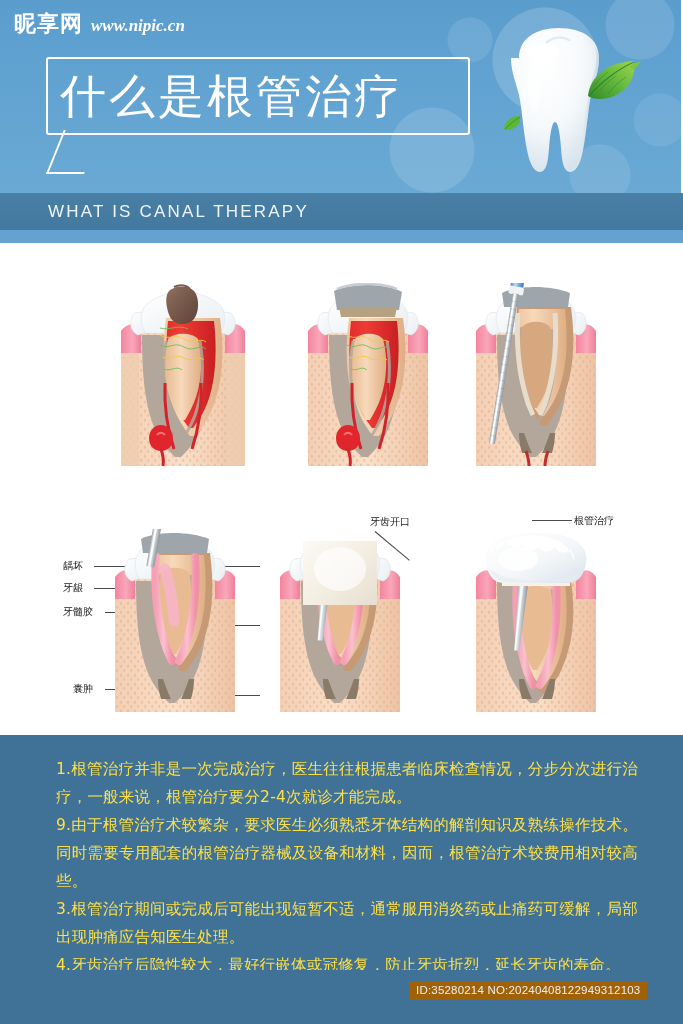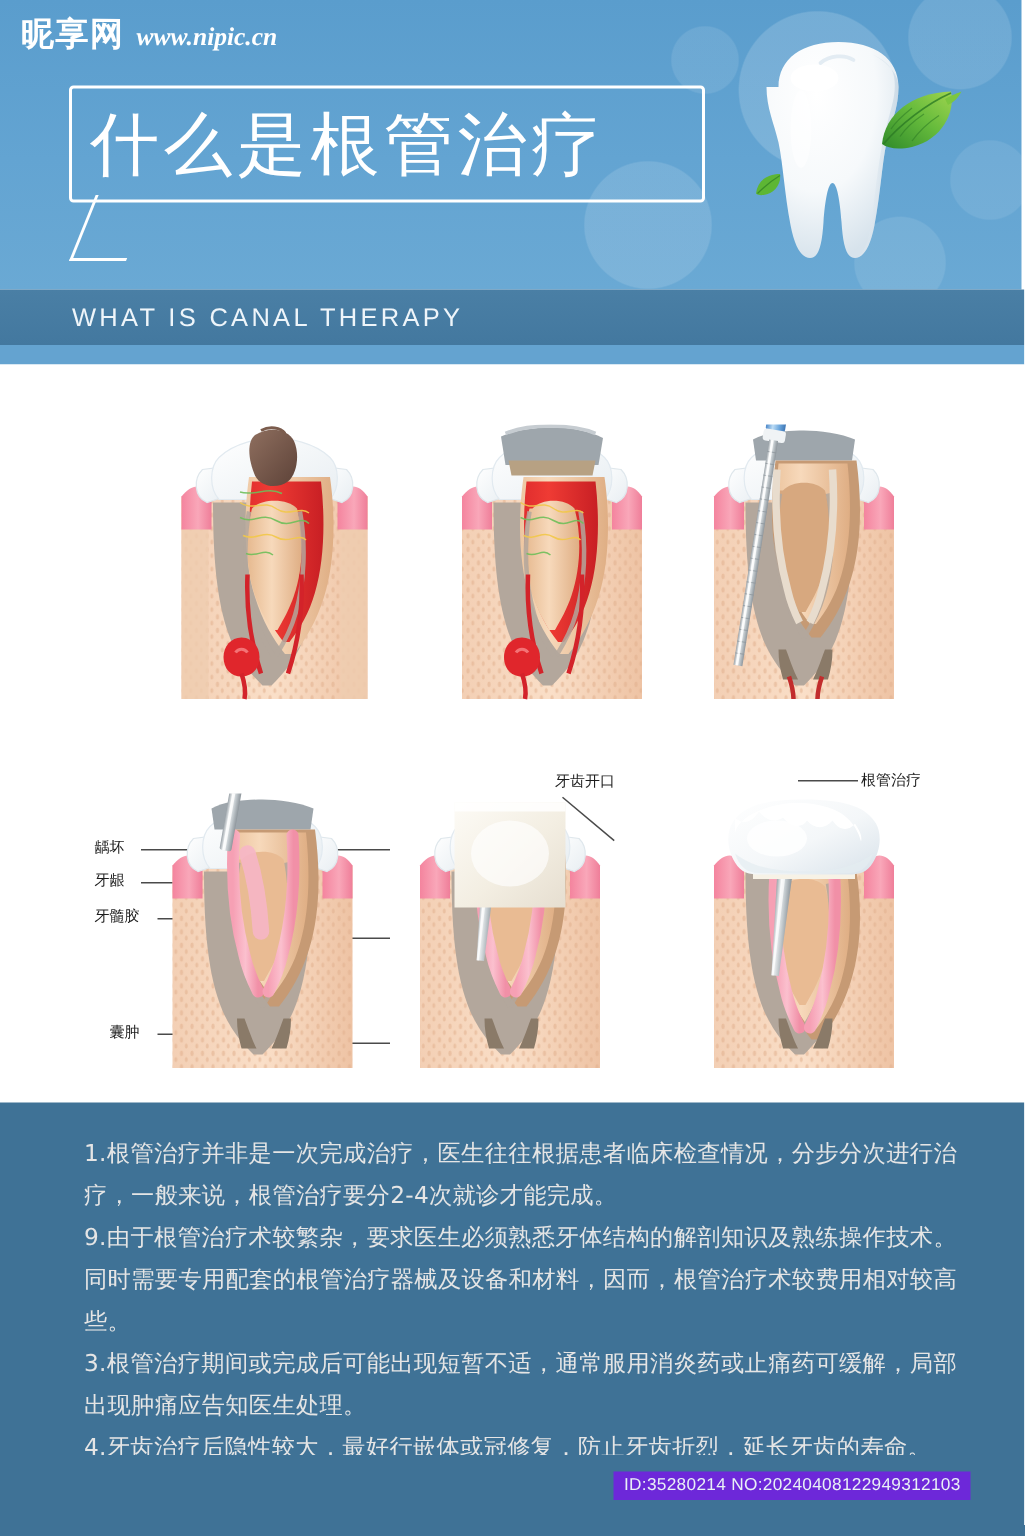--- a/index.html
+++ b/index.html
@@ -71,21 +71,21 @@
   }
   .lead{position:absolute;background:#4a4a4a;height:1px;transform-origin:left center;}
 
   
   .body-block{
     position:absolute;left:0;top:735px;width:683px;height:235px;
     background:#3f7296;
   }
   .body-inner{
     position:absolute;left:56px;top:20px;width:582px;
-    color:#e5e5e5;font-size:15.5px;line-height:28px;letter-spacing:.2px;
+    color:#fde047;font-size:15.5px;line-height:28px;letter-spacing:.2px;
     font-family:"DejaVu Sans","Liberation Sans",sans-serif;
     text-align:justify;
   }
   .body-inner p{margin:0;}
 
   
   .footer{
     position:absolute;left:0;top:970px;width:683px;height:54px;background:#3f7296;
   }
   .brand{
@@ -95,21 +95,21 @@
   .brand .cn{
     font-size:22px;font-weight:bold;letter-spacing:1px;
     font-family:"DejaVu Sans","Liberation Sans",sans-serif;
   }
   .brand .url{
     font-size:17px;font-style:italic;font-weight:bold;margin-left:8px;
     font-family:"Liberation Serif","DejaVu Serif",serif;
   }
   .idtag{
     position:absolute;left:409px;top:981px;height:19px;line-height:19px;
-    padding:0 7px;background:#6d28d9;color:#e8f0f6;font-size:11.5px;
+    padding:0 7px;background:#a16207;color:#e8f0f6;font-size:11.5px;
     letter-spacing:.2px;white-space:nowrap;
     font-family:"Liberation Sans","DejaVu Sans",sans-serif;
   }
 </style>
 </head>
 <body>
 
 <div class="poster">
 
   <div class="header">

